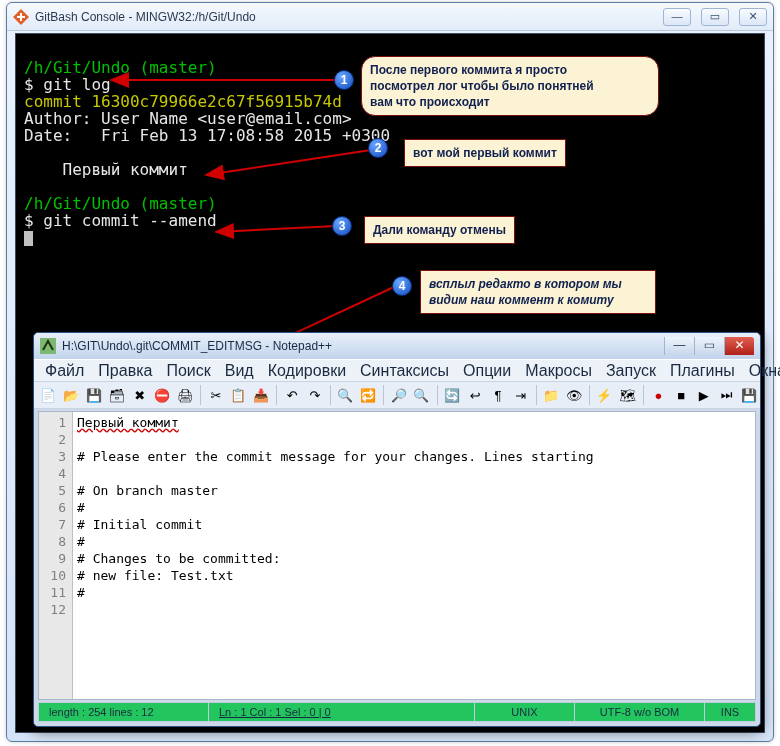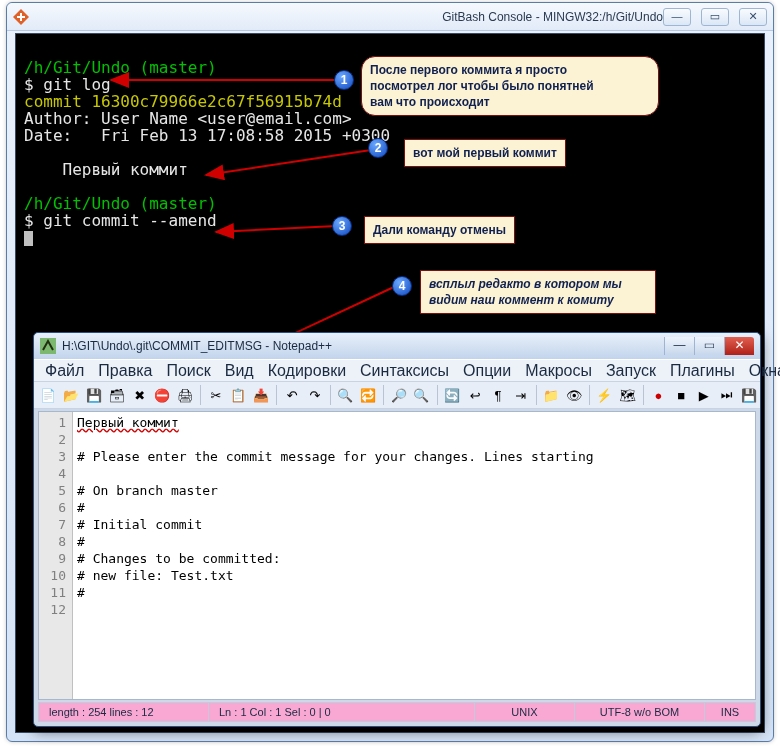--- a/index.html
+++ b/index.html
@@ -19,21 +19,21 @@
     box-shadow: 0 0 4px rgba(0,0,0,.2);
   }
   .outer-titlebar {
     height: 28px; display: flex; align-items: center;
     padding: 0 6px; font-size: 12px; color: #2a3a50;
     background: linear-gradient(#f6f9fe, #e1ebf8);
     border-bottom: 1px solid #b8c8de;
     border-radius: 6px 6px 0 0;
   }
   .outer-titlebar .icon { width: 16px; height: 16px; margin-right: 6px; }
-  .outer-titlebar .title { flex: 1; text-align: right; }
+  .outer-titlebar .title { flex: 1; }
   .win-btns { display: flex; gap: 10px; }
   .win-btn {
     width: 28px; height: 18px;
     border: 1px solid #9fb6d2; border-radius: 3px;
     background: linear-gradient(#f8fbff,#dbe7f6);
     font-size: 11px; line-height: 15px; text-align: center;
     color: #3a5070;
   }
   .console {
     position: absolute; left: 8px; top: 30px;
@@ -122,26 +122,26 @@
     border-right:1px solid #c0c0c0; line-height:17px;
   }
   .code {
     flex:1; font-family: Consolas, monospace; font-size:13px;
     padding: 2px 0 0 4px; line-height:17px; color:#000;
     position:relative;
   }
   .code .l1 { color:#000; text-decoration: underline wavy #d00000; }
   .statusbar {
     position:absolute; left:4px; right:4px; bottom:4px; height:20px;
-    background:#f9a8d4; border:1px solid #c0ccdc;
+    background:#22c55e; border:1px solid #c0ccdc;
     display:flex; align-items:center; font-size:11px; color:#1a2a40;
   }
   .statusbar .cell { padding:0 10px; border-right:1px solid #c0ccdc; height:100%; display:flex; align-items:center;}
   .statusbar .cell:last-child{border:none;}
-  .statusbar .grow{flex:1;}
+  .statusbar .grow{flex:1;text-decoration:underline;}
 </style>
 </head>
 <body>
 
 <div class="outer-window">
   <div class="outer-titlebar">
     <svg class="icon" viewBox="0 0 16 16">
         <path fill="#e06028" d="M8 0l8 8-8 8-8-8z"></path>
         <path fill="#fff" d="M7 4h2v8H7z M4 7h8v2H4z"></path>
       </svg>

